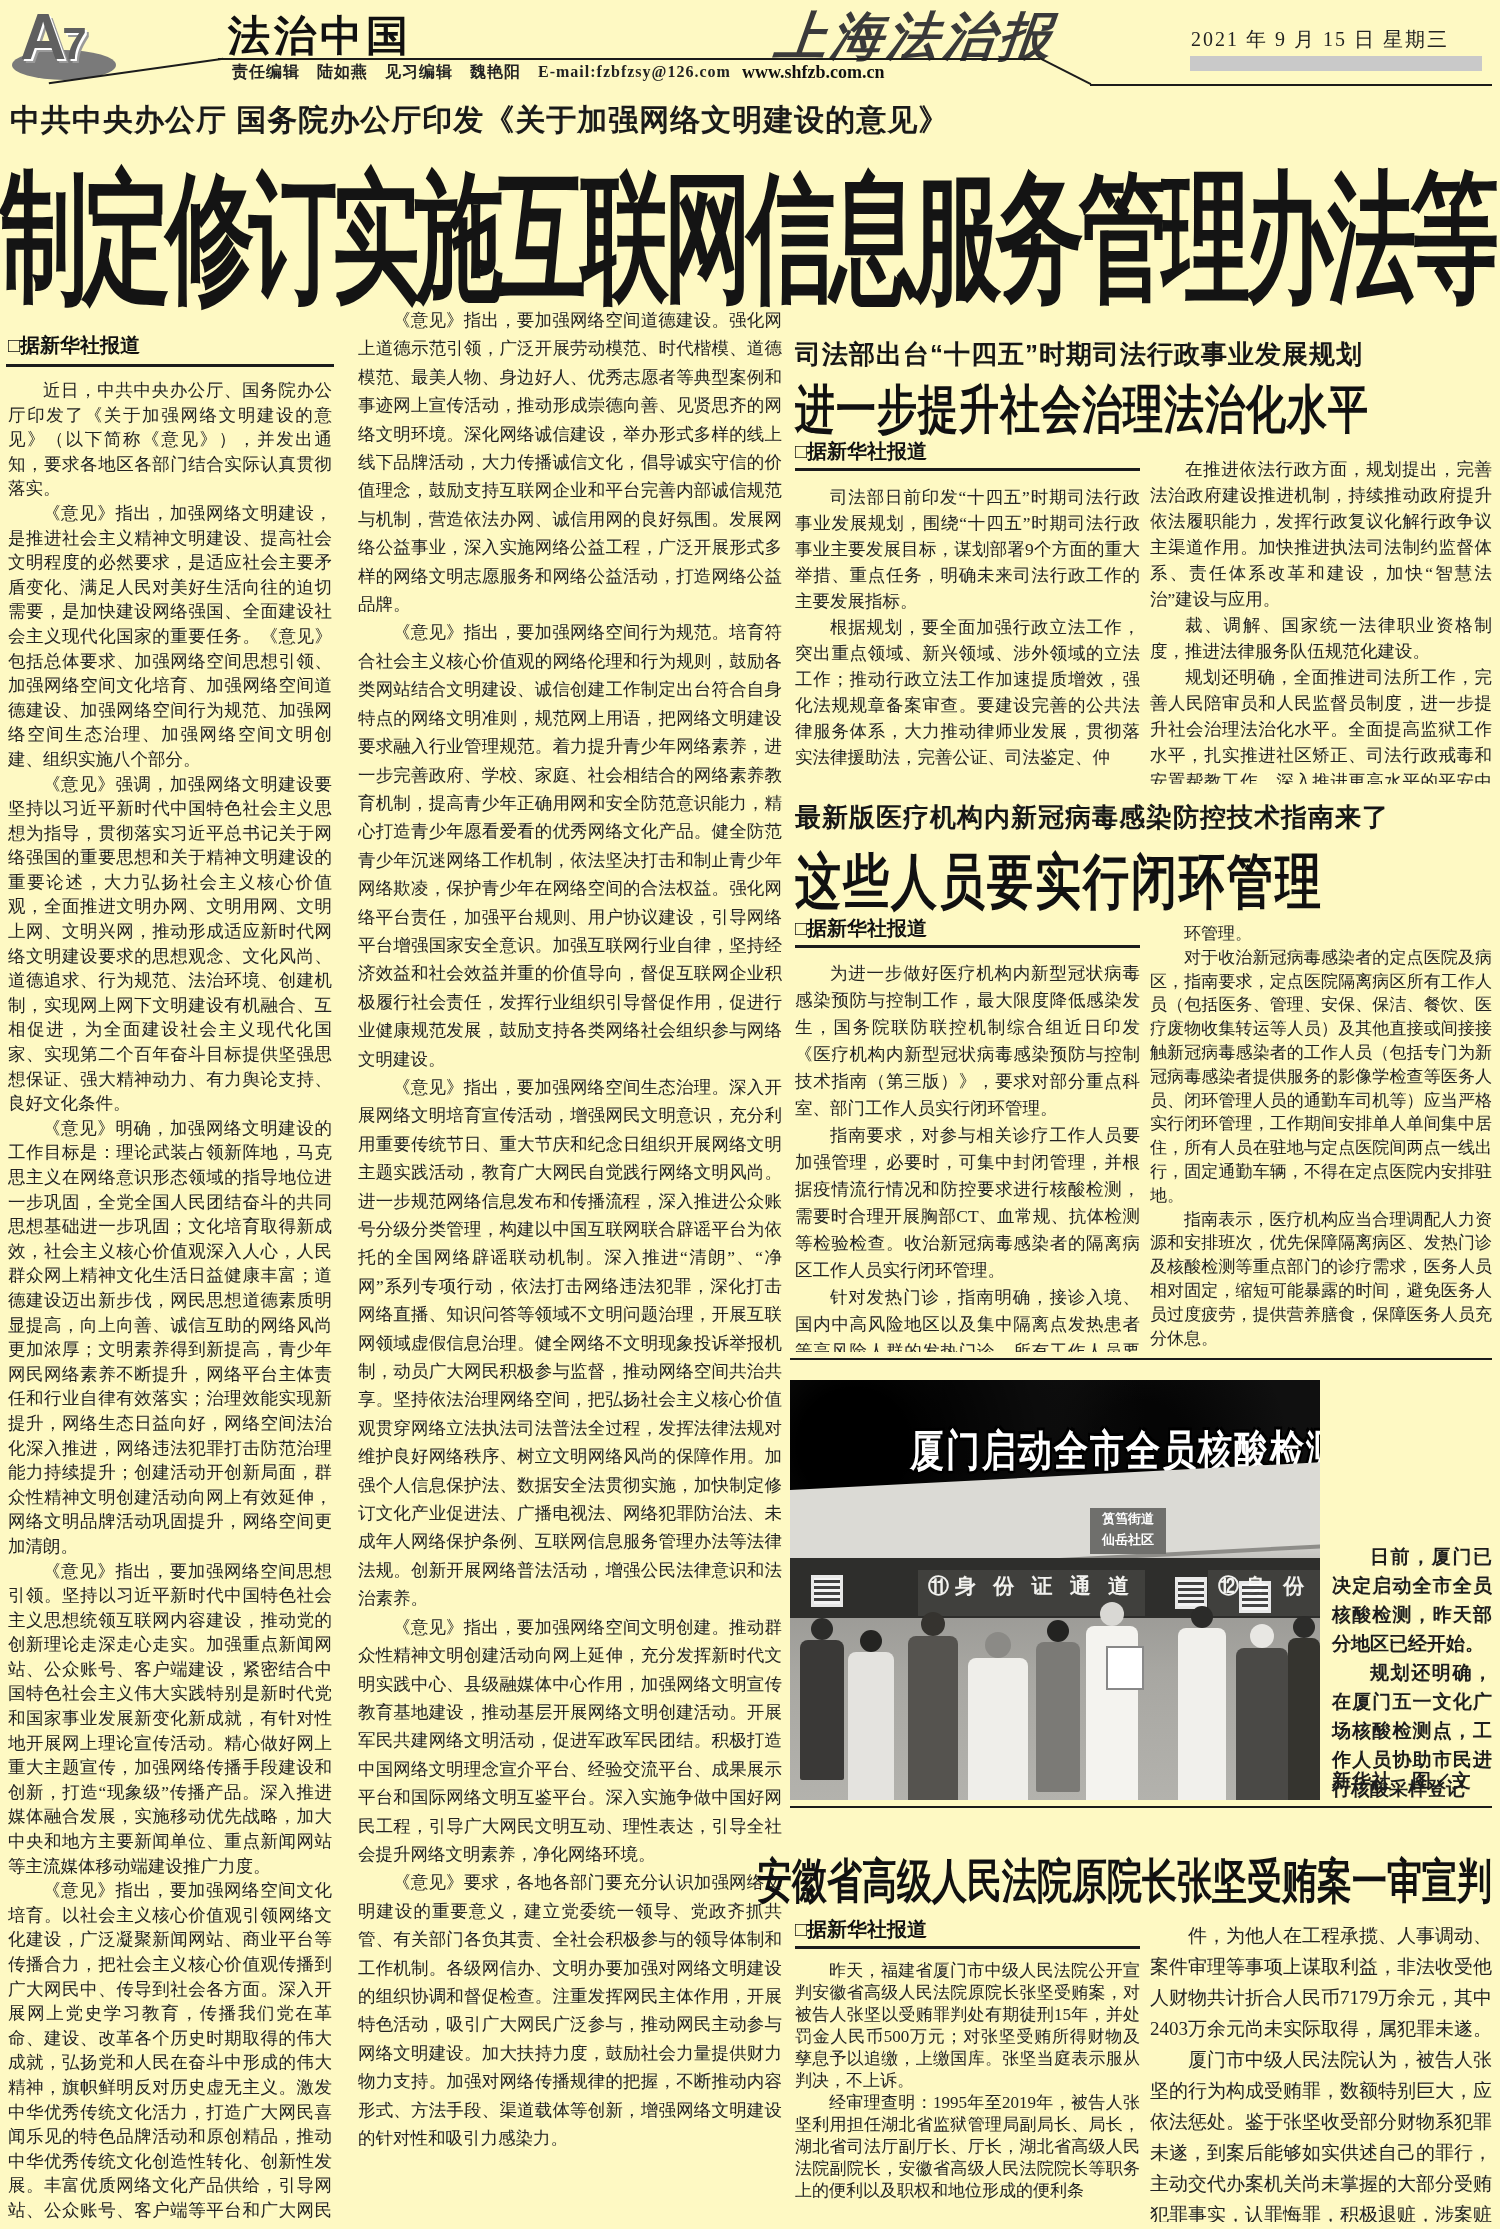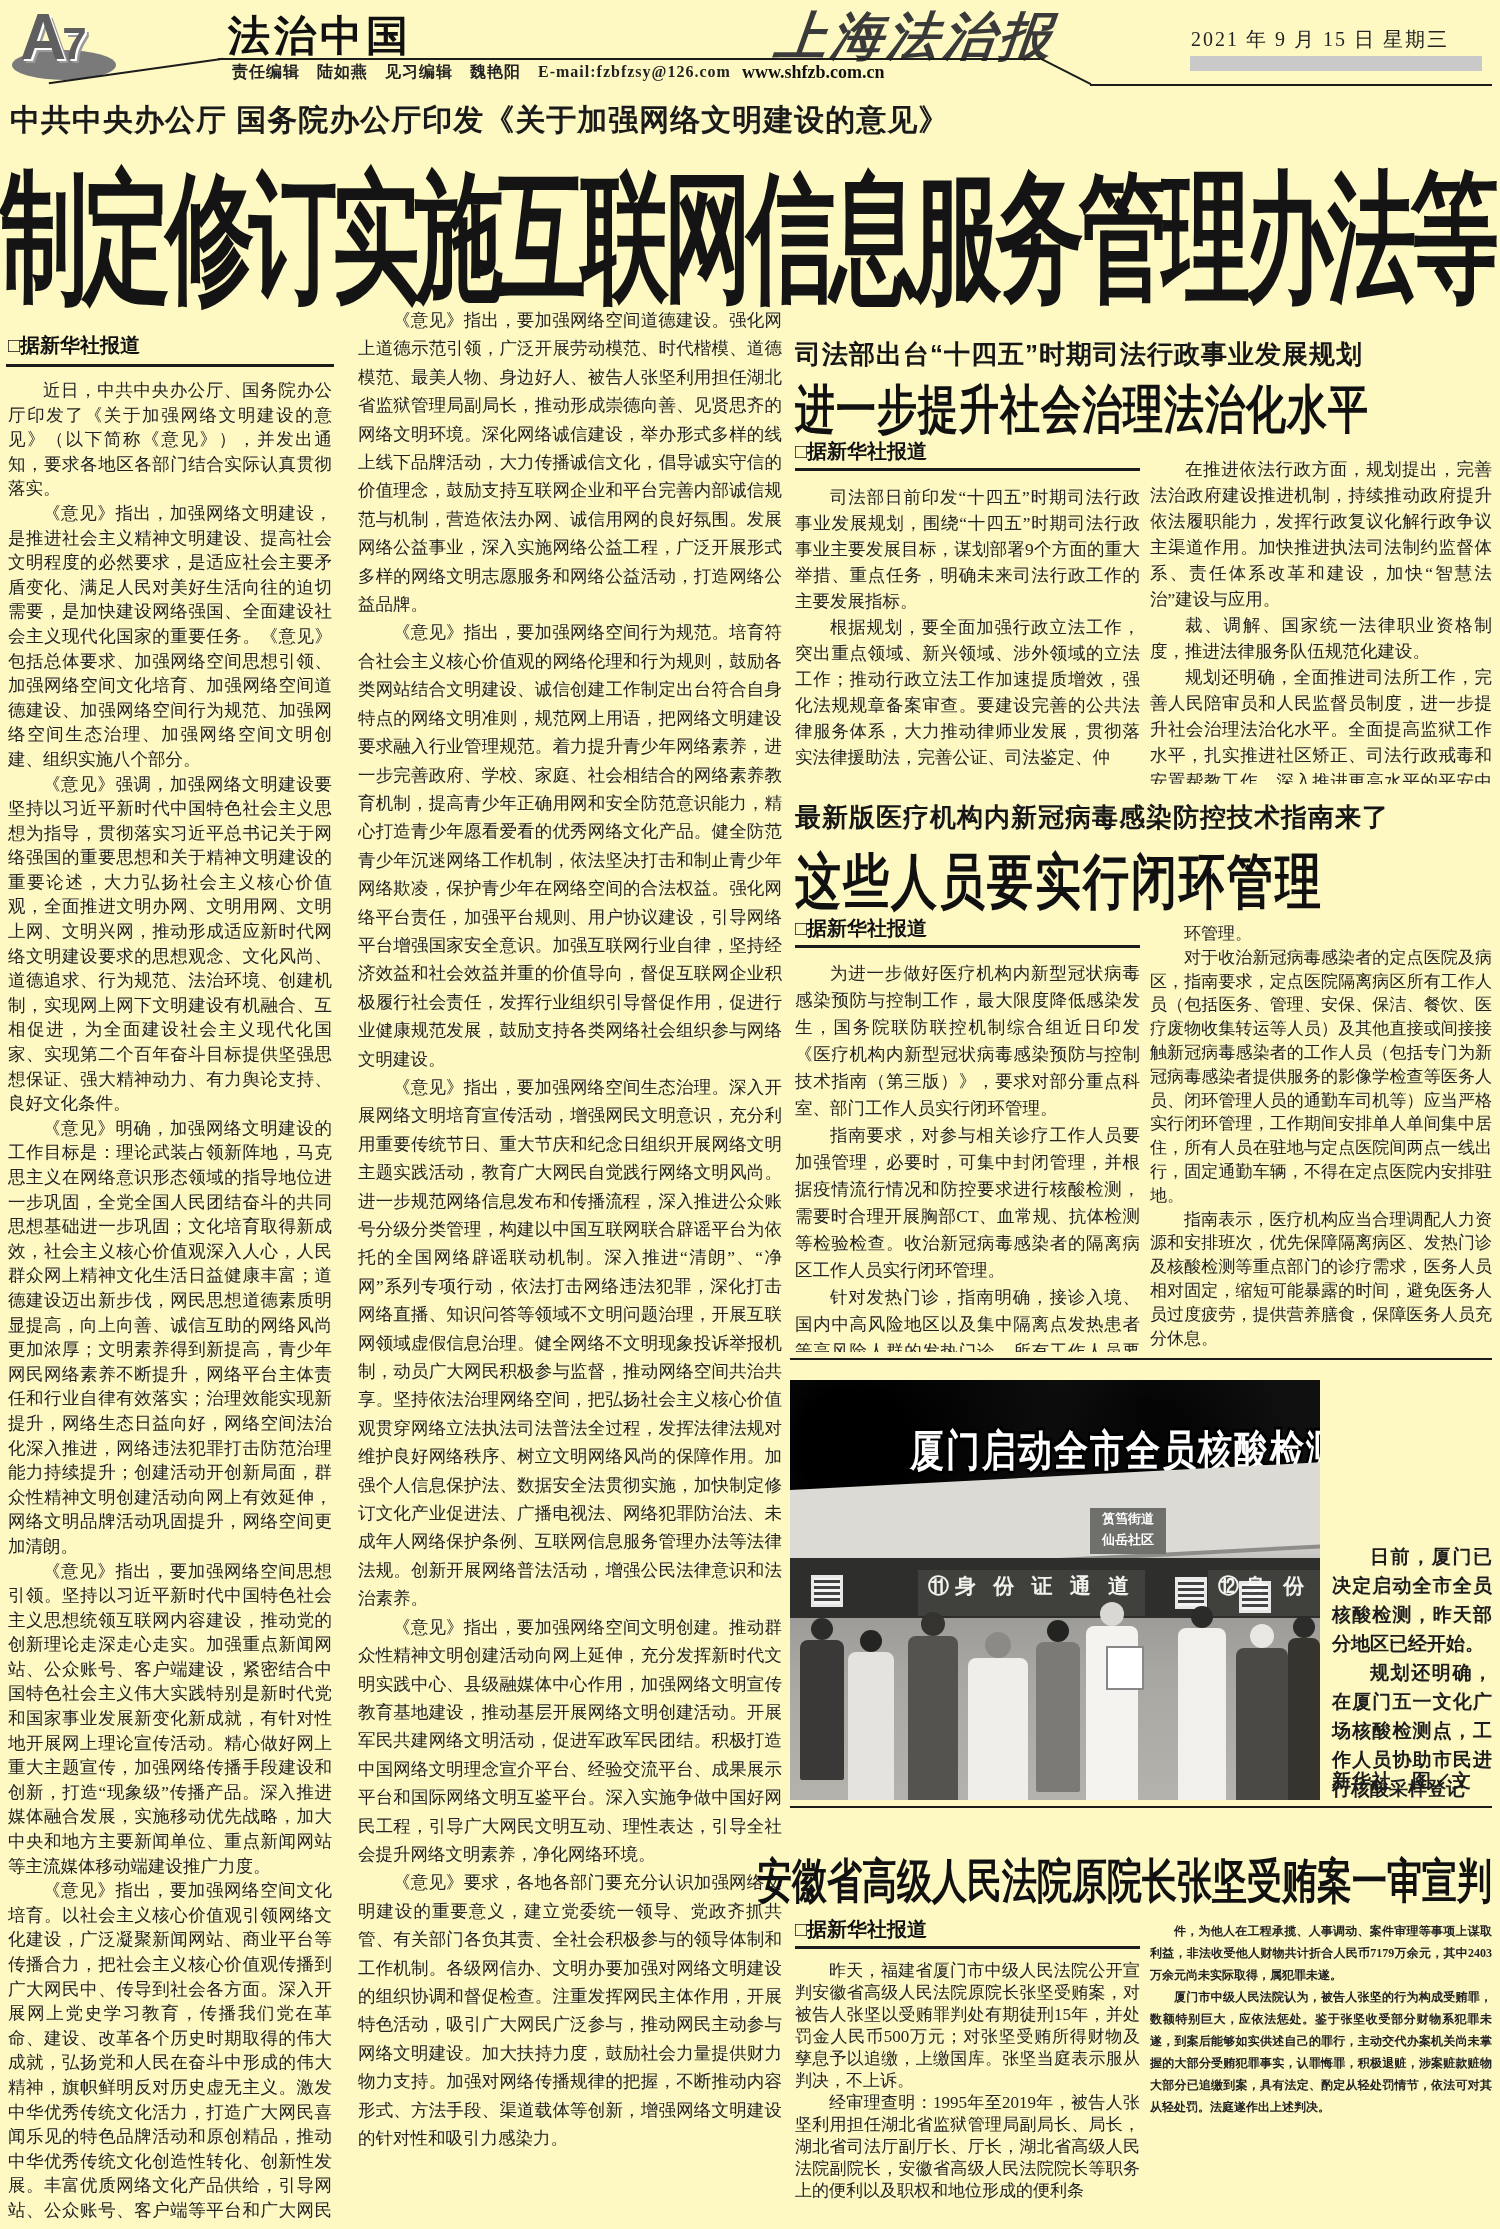--- a/index.html
+++ b/index.html
@@ -78,21 +78,21 @@
   .figure .torso { border-radius:8px 8px 2px 2px; }
   .photo-caption { left:1332px; top:1542px; width:160px; font-size:19px; font-weight:bold; line-height:29px;
                    text-align:justify; color:#1d1d1d; }
   .photo-caption p { text-indent:2em; }
   .photo-credit { left:1332px; top:1768px; width:160px; font-size:19px; font-weight:bold; color:#1d1d1d; letter-spacing:1px; }
   
   .verdict-headline { left:757px; top:1850px; font-size:35px; letter-spacing:0px; transform:scaleY(1.35); white-space:nowrap; }
   .verdict-byline { left:795px; top:1916px; }
   .verdict-rule { left:795px; top:1946px; width:345px; }
   .verdict-col1 { left:795px; top:1960px; width:345px; height:262px; font-size:17px; line-height:22px; }
-  .verdict-col2 { left:1150px; top:1920px; width:342px; height:302px; font-size:12px; line-height:22px;font-weight:bold; }
+  .verdict-col2 { left:1150px; top:1920px; width:342px; height:302px; font-size:19px; line-height:31px; }
 </style>
 </head>
 <body>
 
 <div id="paper">
 
   <div class="abs a7-badge sans">
     <div class="a7-ellipse"></div>
     <div class="a7-text"><span>A</span><span class="num">7</span></div>
   </div>
@@ -113,21 +113,21 @@
   <div class="rule byline-rule" style="left:6px;top:364px;width:328px;"></div>
   <div class="body-col lead-col1">
       <p>近日，中共中央办公厅、国务院办公厅印发了《关于加强网络文明建设的意见》（以下简称《意见》），并发出通知，要求各地区各部门结合实际认真贯彻落实。</p>
       <p>《意见》指出，加强网络文明建设，是推进社会主义精神文明建设、提高社会文明程度的必然要求，是适应社会主要矛盾变化、满足人民对美好生活向往的迫切需要，是加快建设网络强国、全面建设社会主义现代化国家的重要任务。《意见》包括总体要求、加强网络空间思想引领、加强网络空间文化培育、加强网络空间道德建设、加强网络空间行为规范、加强网络空间生态治理、加强网络空间文明创建、组织实施八个部分。</p>
       <p>《意见》强调，加强网络文明建设要坚持以习近平新时代中国特色社会主义思想为指导，贯彻落实习近平总书记关于网络强国的重要思想和关于精神文明建设的重要论述，大力弘扬社会主义核心价值观，全面推进文明办网、文明用网、文明上网、文明兴网，推动形成适应新时代网络文明建设要求的思想观念、文化风尚、道德追求、行为规范、法治环境、创建机制，实现网上网下文明建设有机融合、互相促进，为全面建设社会主义现代化国家、实现第二个百年奋斗目标提供坚强思想保证、强大精神动力、有力舆论支持、良好文化条件。</p>
       <p>《意见》明确，加强网络文明建设的工作目标是：理论武装占领新阵地，马克思主义在网络意识形态领域的指导地位进一步巩固，全党全国人民团结奋斗的共同思想基础进一步巩固；文化培育取得新成效，社会主义核心价值观深入人心，人民群众网上精神文化生活日益健康丰富；道德建设迈出新步伐，网民思想道德素质明显提高，向上向善、诚信互助的网络风尚更加浓厚；文明素养得到新提高，青少年网民网络素养不断提升，网络平台主体责任和行业自律有效落实；治理效能实现新提升，网络生态日益向好，网络空间法治化深入推进，网络违法犯罪打击防范治理能力持续提升；创建活动开创新局面，群众性精神文明创建活动向网上有效延伸，网络文明品牌活动巩固提升，网络空间更加清朗。</p>
       <p>《意见》指出，要加强网络空间思想引领。坚持以习近平新时代中国特色社会主义思想统领互联网内容建设，推动党的创新理论走深走心走实。加强重点新闻网站、公众账号、客户端建设，紧密结合中国特色社会主义伟大实践特别是新时代党和国家事业发展新变化新成就，有针对性地开展网上理论宣传活动。精心做好网上重大主题宣传，加强网络传播手段建设和创新，打造“现象级”传播产品。深入推进媒体融合发展，实施移动优先战略，加大中央和地方主要新闻单位、重点新闻网站等主流媒体移动端建设推广力度。</p>
       <p>《意见》指出，要加强网络空间文化培育。以社会主义核心价值观引领网络文化建设，广泛凝聚新闻网站、商业平台等传播合力，把社会主义核心价值观传播到广大网民中、传导到社会各方面。深入开展网上党史学习教育，传播我们党在革命、建设、改革各个历史时期取得的伟大成就，弘扬党和人民在奋斗中形成的伟大精神，旗帜鲜明反对历史虚无主义。激发中华优秀传统文化活力，打造广大网民喜闻乐见的特色品牌活动和原创精品，推动中华优秀传统文化创造性转化、创新性发展。丰富优质网络文化产品供给，引导网站、公众账号、客户端等平台和广大网民创作生产积极健康、向上向善的网络文化产品，举办丰富多彩的网络文化活动。提升网络公共文化服务水平，推动国家重大文化设施和国有文化资源数字化网络化，提高网络公共文化服务供给的普惠性和便捷性。</p>
     </div>
   <div class="body-col lead-col2">
-      <p>《意见》指出，要加强网络空间道德建设。强化网上道德示范引领，广泛开展劳动模范、时代楷模、道德模范、最美人物、身边好人、被告人张坚利用担任湖北省监狱管理局副局长，推动形成崇德向善、见贤思齐的网络文明环境。深化网络诚信建设，举办形式多样的线上线下品牌活动，大力传播诚信文化，倡导诚实守信的价值理念，鼓励支持互联网企业和平台完善内部诚信规范与机制，营造依法办网、诚信用网的良好氛围。发展网络公益事业，深入实施网络公益工程，广泛开展形式多样的网络文明志愿服务和网络公益活动，打造网络公益品牌。</p>
+      <p>《意见》指出，要加强网络空间道德建设。强化网上道德示范引领，广泛开展劳动模范、时代楷模、道德模范、最美人物、身边好人、优秀志愿者等典型案例和事迹网上宣传活动，推动形成崇德向善、见贤思齐的网络文明环境。深化网络诚信建设，举办形式多样的线上线下品牌活动，大力传播诚信文化，倡导诚实守信的价值理念，鼓励支持互联网企业和平台完善内部诚信规范与机制，营造依法办网、诚信用网的良好氛围。发展网络公益事业，深入实施网络公益工程，广泛开展形式多样的网络文明志愿服务和网络公益活动，打造网络公益品牌。</p>
       <p>《意见》指出，要加强网络空间行为规范。培育符合社会主义核心价值观的网络伦理和行为规则，鼓励各类网站结合文明建设、诚信创建工作制定出台符合自身特点的网络文明准则，规范网上用语，把网络文明建设要求融入行业管理规范。着力提升青少年网络素养，进一步完善政府、学校、家庭、社会相结合的网络素养教育机制，提高青少年正确用网和安全防范意识能力，精心打造青少年愿看爱看的优秀网络文化产品。健全防范青少年沉迷网络工作机制，依法坚决打击和制止青少年网络欺凌，保护青少年在网络空间的合法权益。强化网络平台责任，加强平台规则、用户协议建设，引导网络平台增强国家安全意识。加强互联网行业自律，坚持经济效益和社会效益并重的价值导向，督促互联网企业积极履行社会责任，发挥行业组织引导督促作用，促进行业健康规范发展，鼓励支持各类网络社会组织参与网络文明建设。</p>
       <p>《意见》指出，要加强网络空间生态治理。深入开展网络文明培育宣传活动，增强网民文明意识，充分利用重要传统节日、重大节庆和纪念日组织开展网络文明主题实践活动，教育广大网民自觉践行网络文明风尚。进一步规范网络信息发布和传播流程，深入推进公众账号分级分类管理，构建以中国互联网联合辟谣平台为依托的全国网络辟谣联动机制。深入推进“清朗”、“净网”系列专项行动，依法打击网络违法犯罪，深化打击网络直播、知识问答等领域不文明问题治理，开展互联网领域虚假信息治理。健全网络不文明现象投诉举报机制，动员广大网民积极参与监督，推动网络空间共治共享。坚持依法治理网络空间，把弘扬社会主义核心价值观贯穿网络立法执法司法普法全过程，发挥法律法规对维护良好网络秩序、树立文明网络风尚的保障作用。加强个人信息保护法、数据安全法贯彻实施，加快制定修订文化产业促进法、广播电视法、网络犯罪防治法、未成年人网络保护条例、互联网信息服务管理办法等法律法规。创新开展网络普法活动，增强公民法律意识和法治素养。</p>
       <p>《意见》指出，要加强网络空间文明创建。推动群众性精神文明创建活动向网上延伸，充分发挥新时代文明实践中心、县级融媒体中心作用，加强网络文明宣传教育基地建设，推动基层开展网络文明创建活动。开展军民共建网络文明活动，促进军政军民团结。积极打造中国网络文明理念宣介平台、经验交流平台、成果展示平台和国际网络文明互鉴平台。深入实施争做中国好网民工程，引导广大网民文明互动、理性表达，引导全社会提升网络文明素养，净化网络环境。</p>
       <p>《意见》要求，各地各部门要充分认识加强网络文明建设的重要意义，建立党委统一领导、党政齐抓共管、有关部门各负其责、全社会积极参与的领导体制和工作机制。各级网信办、文明办要加强对网络文明建设的组织协调和督促检查。注重发挥网民主体作用，开展特色活动，吸引广大网民广泛参与，推动网民主动参与网络文明建设。加大扶持力度，鼓励社会力量提供财力物力支持。加强对网络传播规律的把握，不断推动内容形式、方法手段、渠道载体等创新，增强网络文明建设的针对性和吸引力感染力。</p>
     </div>
 
   <div class="abs sec-kicker sans justice-kicker">司法部出台“十四五”时期司法行政事业发展规划</div>
   <div class="abs sec-headline sans justice-headline">进一步提升社会治理法治化水平</div>
   <div class="abs byline justice-byline">□据新华社报道</div>
   <div class="rule byline-rule justice-rule"></div>

